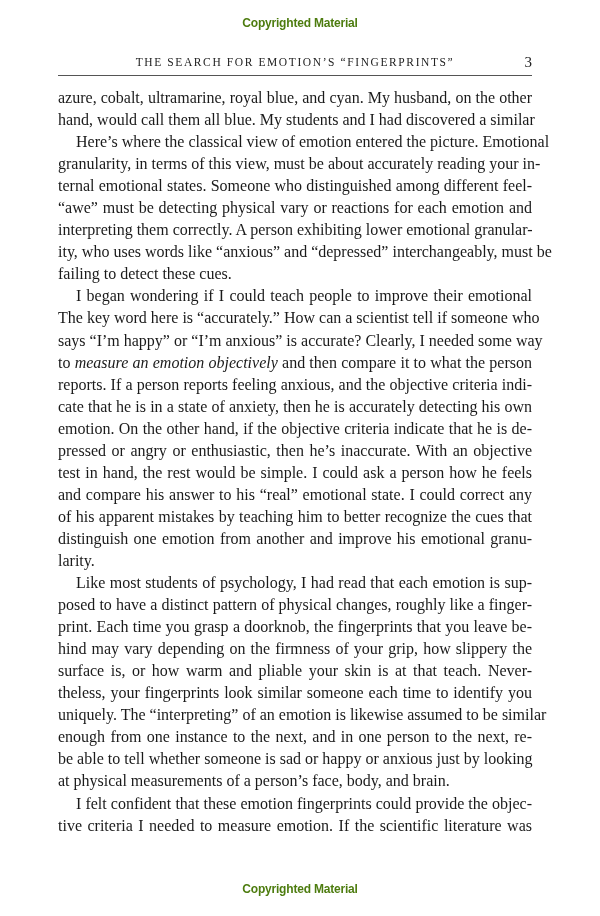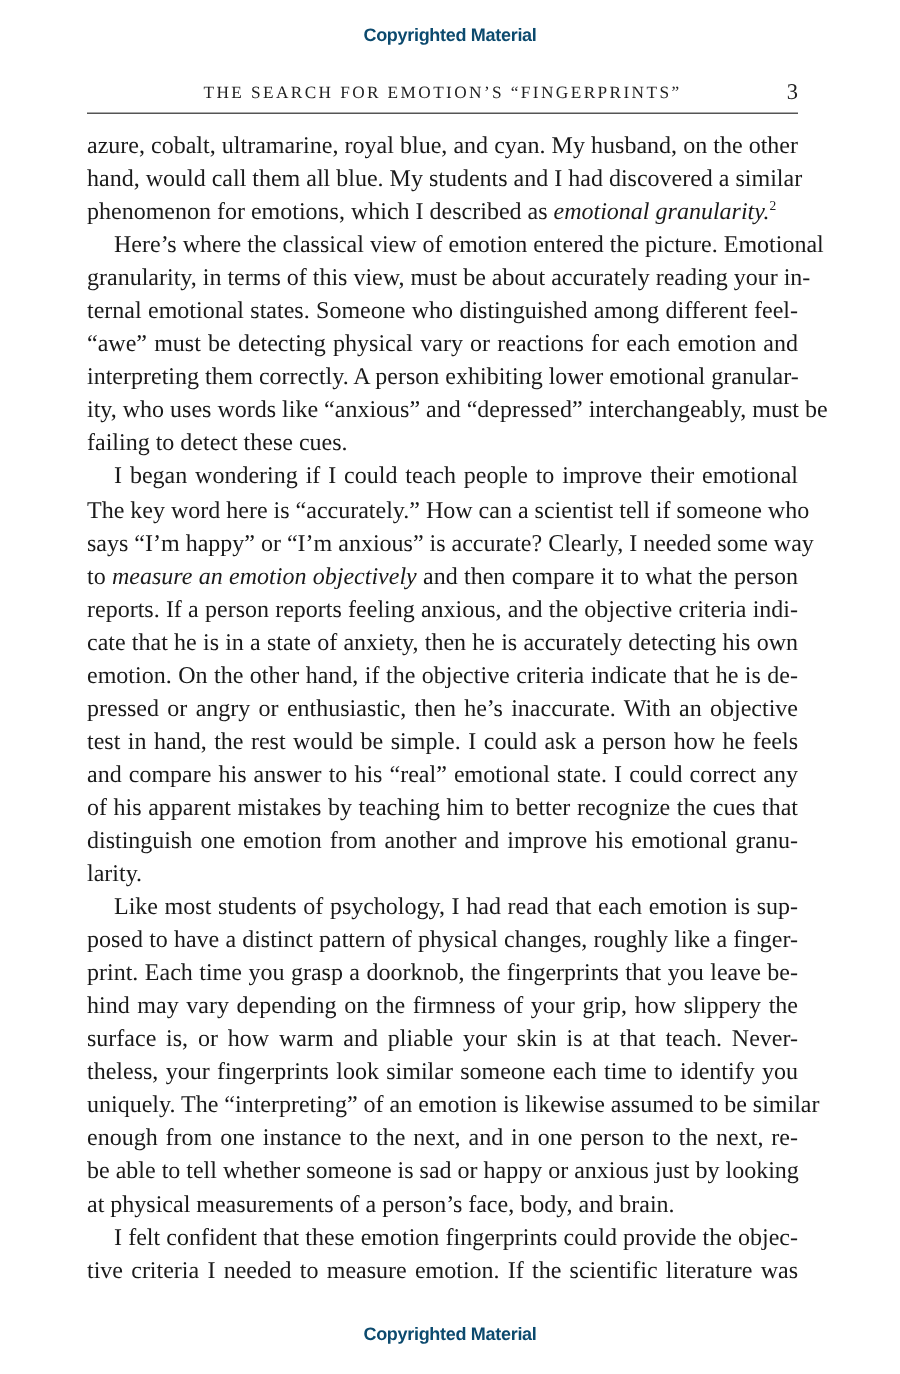--- a/index.html
+++ b/index.html
@@ -1,20 +1,20 @@
 <!DOCTYPE html>
 <html><head>
 <meta charset="utf-8">
 <style>
   html, body { margin: 0; padding: 0; background: #ffffff; }
   body { width: 600px; height: 916px; position: relative; overflow: hidden; }
   .watermark {
     position: absolute; left: 0; width: 600px; text-align: center;
     font-family: "Liberation Sans", sans-serif; font-size: 12px; font-weight: bold;
-    color: #0c4a6e; letter-spacing: -0.2px;
+    color: #4d7c0f; letter-spacing: -0.2px;
   }
   .wm-top { top: 16px; }
   .wm-bottom { top: 882px; }
   .running-head {
     position: absolute; left: 58px; width: 474px; top: 55px; height: 20px;
     border-bottom: 1px solid #555; 
   }
   .rh-title {
     position: absolute; left: 0; width: 474px; text-align: center; top: 1px;
     font-family: "Liberation Serif", serif; font-size: 11.5px; letter-spacing: 1.6px;
@@ -44,21 +44,20 @@
 
 <div class="running-head">
   <div class="rh-title">The Search for Emotion’s “Fingerprints”</div>
   <div class="rh-page">3</div>
 </div>
 
 <div class="body-text" id="body-text">
     <div>
       <div class="line">azure, cobalt, ultramarine, royal blue, and cyan. My husband, on the other</div>
       <div class="line">hand, would call them all blue. My students and I had discovered a similar</div>
-      <div class="line last">phenomenon for emotions, which I described as <i>emotional granularity.</i><sup>2</sup></div>
     </div>
     <div>
       <div class="line indent">Here’s where the classical view of emotion entered the picture. Emotional</div>
       <div class="line">granularity, in terms of this view, must be about accurately reading your in-</div>
       <div class="line">ternal emotional states. Someone who distinguished among different feel-</div>
       <div class="line">“awe” must be detecting physical vary or reactions for each emotion and</div>
       <div class="line">interpreting them correctly. A person exhibiting lower emotional granular-</div>
       <div class="line">ity, who uses words like “anxious” and “depressed” interchangeably, must be</div>
       <div class="line last">failing to detect these cues.</div>
     </div>

